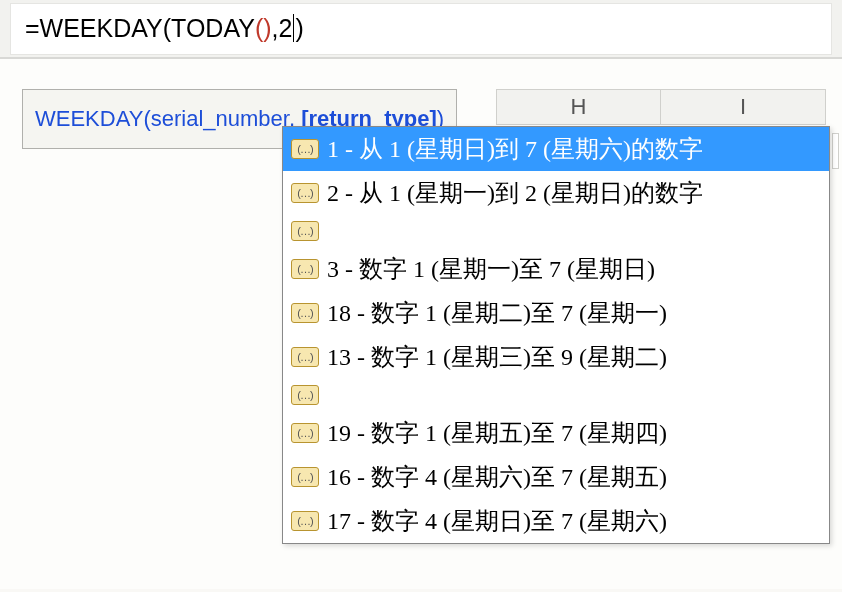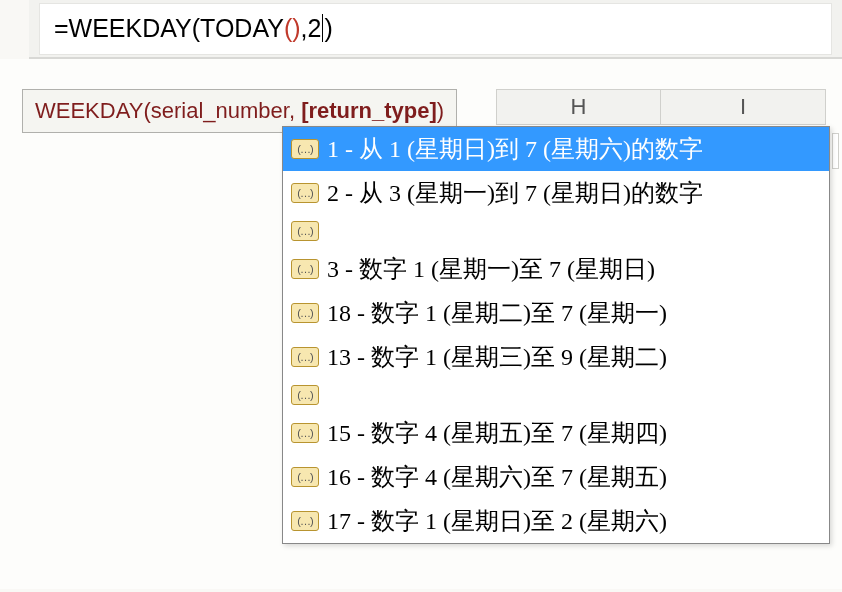--- a/index.html
+++ b/index.html
@@ -12,21 +12,20 @@
       background: #f9f8f5;
       width: 842px;
       height: 592px;
       overflow: hidden;
       position: relative;
     }
     .formula-bar-container {
       background: #f2f2ef;
       border-bottom: 2px solid #d8d8d5;
       padding: 3px 0 2px 0;
-      margin-left: 29px;
     }
     .formula-bar {
       background: #ffffff;
       margin: 0 10px;
       padding: 10px 14px;
       font-size: 25px;
       font-family: "Segoe UI", Arial, sans-serif;
       border: 1px solid #e5e5e2;
       color: #000;
       position: relative;
@@ -48,23 +47,23 @@
       position: relative;
       background: #fdfdfb;
       height: 530px;
     }
     .tooltip-hint {
       position: absolute;
       top: 30px;
       left: 22px;
       background: #f5f5f1;
       border: 1px solid #b0b0ac;
-      padding: 8px 12px;
+      padding: 16px 12px;
       font-size: 22px;
-      color: #7f1d1d;
+      color: #1d4ed8;
     }
     .tooltip-hint .bold {
       font-weight: bold;
     }
     .col-headers {
       position: absolute;
       top: 30px;
       left: 496px;
       display: flex;
       height: 36px;
@@ -155,21 +154,21 @@
 
   <div class="side-cell"></div>
 
   <div class="dropdown-list">
     <div class="dropdown-item selected">
       <span class="item-icon">(…)</span>
       <span class="item-text">1 - 从 1 (星期日)到 7 (星期六)的数字</span>
     </div>
     <div class="dropdown-item">
       <span class="item-icon">(…)</span>
-      <span class="item-text">2 - 从 3 (星期一)到 7 (星期日)的数字</span>
+      <span class="item-text">2 - 从 1 (星期一)到 2 (星期日)的数字</span>
     </div>
     <div class="dropdown-item">
       <span class="item-icon">(…)</span>
     </div>
     <div class="dropdown-item">
       <span class="item-icon">(…)</span>
       <span class="item-text">3 - 数字 1 (星期一)至 7 (星期日)</span>
     </div>
     <div class="dropdown-item">
       <span class="item-icon">(…)</span>
@@ -177,25 +176,25 @@
     </div>
     <div class="dropdown-item">
       <span class="item-icon">(…)</span>
       <span class="item-text">13 - 数字 1 (星期三)至 9 (星期二)</span>
     </div>
     <div class="dropdown-item">
       <span class="item-icon">(…)</span>
     </div>
     <div class="dropdown-item">
       <span class="item-icon">(…)</span>
-      <span class="item-text">15 - 数字 4 (星期五)至 7 (星期四)</span>
+      <span class="item-text">19 - 数字 1 (星期五)至 7 (星期四)</span>
     </div>
     <div class="dropdown-item">
       <span class="item-icon">(…)</span>
       <span class="item-text">16 - 数字 4 (星期六)至 7 (星期五)</span>
     </div>
     <div class="dropdown-item">
       <span class="item-icon">(…)</span>
-      <span class="item-text">17 - 数字 1 (星期日)至 2 (星期六)</span>
+      <span class="item-text">17 - 数字 4 (星期日)至 7 (星期六)</span>
     </div>
   </div>
 
 </div>
 
 </body></html>

